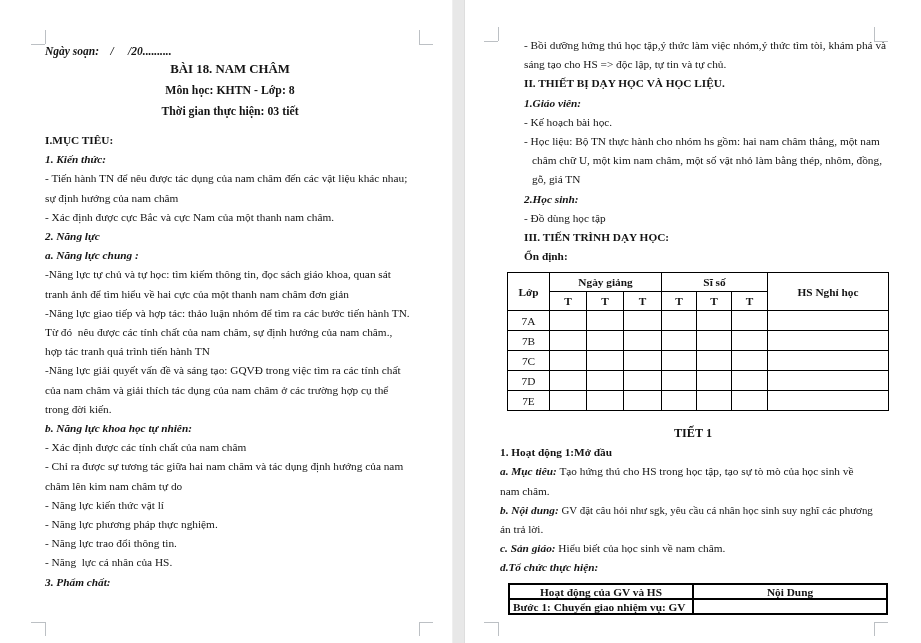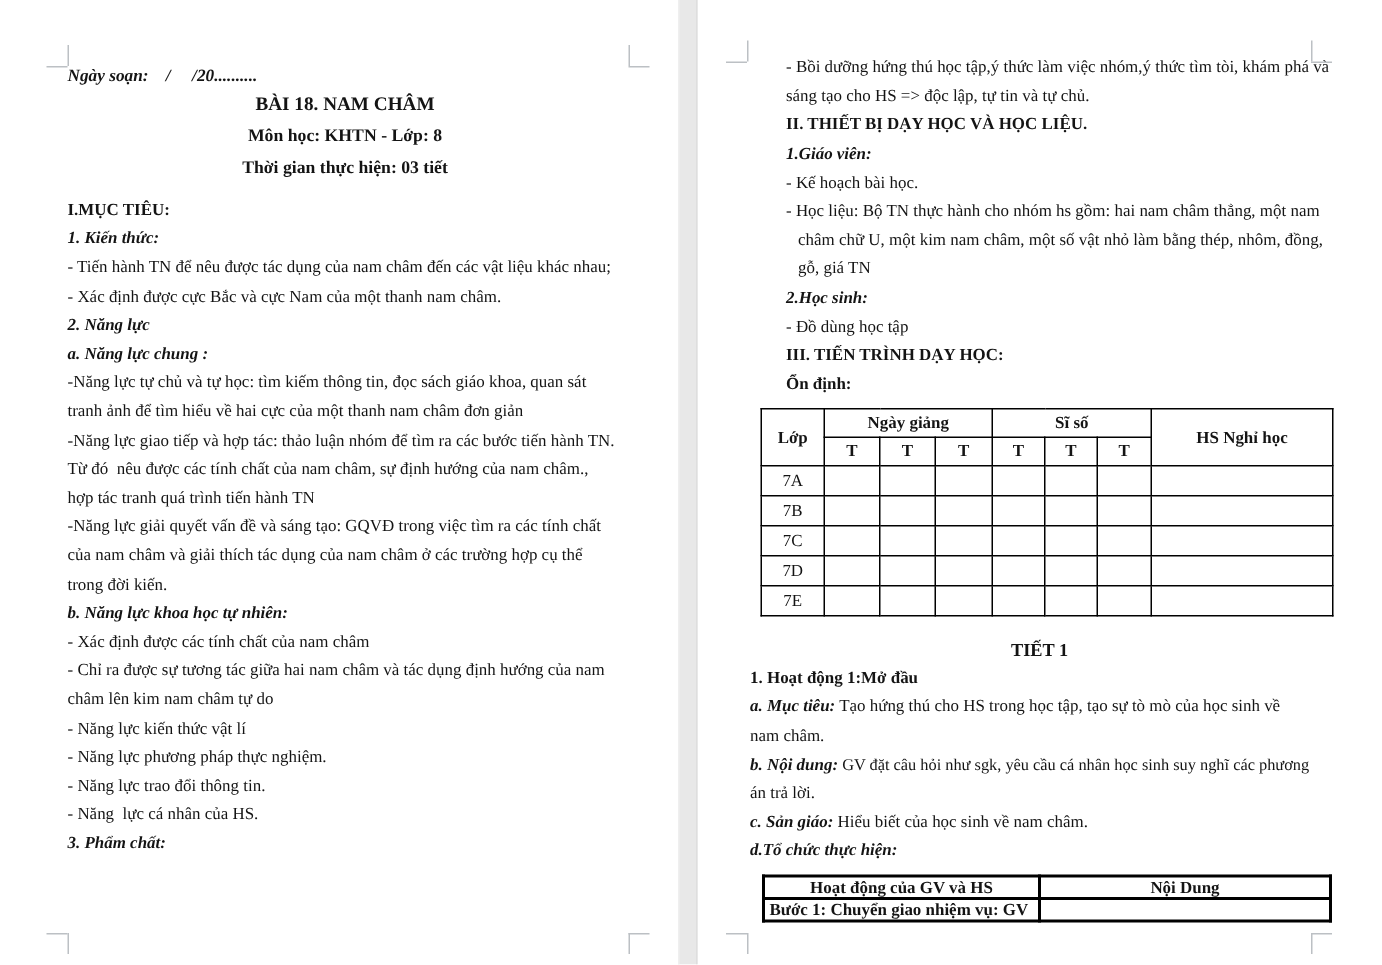--- a/index.html
+++ b/index.html
@@ -60,20 +60,21 @@
   <div class="line date bi">Ngày soạn:    /     /20..........</div>
   <div class="line title b center">BÀI 18. NAM CHÂM</div>
   <div class="line sub b center">Môn học: KHTN - Lớp: 8</div>
   <div class="line sub b center">Thời gian thực hiện: 03 tiết</div>
 </div>
 
 <div id="left-body">
   <div class="line b">I.MỤC TIÊU:</div>
   <div class="line bi">1. Kiến thức:</div>
   <div class="line">- Tiến hành TN để nêu được tác dụng của nam châm đến các vật liệu khác nhau;</div>
+  <div class="line">sự định hướng của nam châm</div>
   <div class="line">- Xác định được cực Bắc và cực Nam của một thanh nam châm.</div>
   <div class="line bi">2. Năng lực</div>
   <div class="line bi">a. Năng lực chung :</div>
   <div class="line">-Năng lực tự chủ và tự học: tìm kiếm thông tin, đọc sách giáo khoa, quan sát</div>
   <div class="line">tranh ảnh để tìm hiểu về hai cực của một thanh nam châm đơn giản</div>
   <div class="line">-Năng lực giao tiếp và hợp tác: thảo luận nhóm để tìm ra các bước tiến hành TN.</div>
   <div class="line">Từ đó  nêu được các tính chất của nam châm, sự định hướng của nam châm.,</div>
   <div class="line">hợp tác tranh quá trình tiến hành TN</div>
   <div class="line">-Năng lực giải quyết vấn đề và sáng tạo: GQVĐ trong việc tìm ra các tính chất</div>
   <div class="line">của nam châm và giải thích tác dụng của nam châm ở các trường hợp cụ thể</div>

